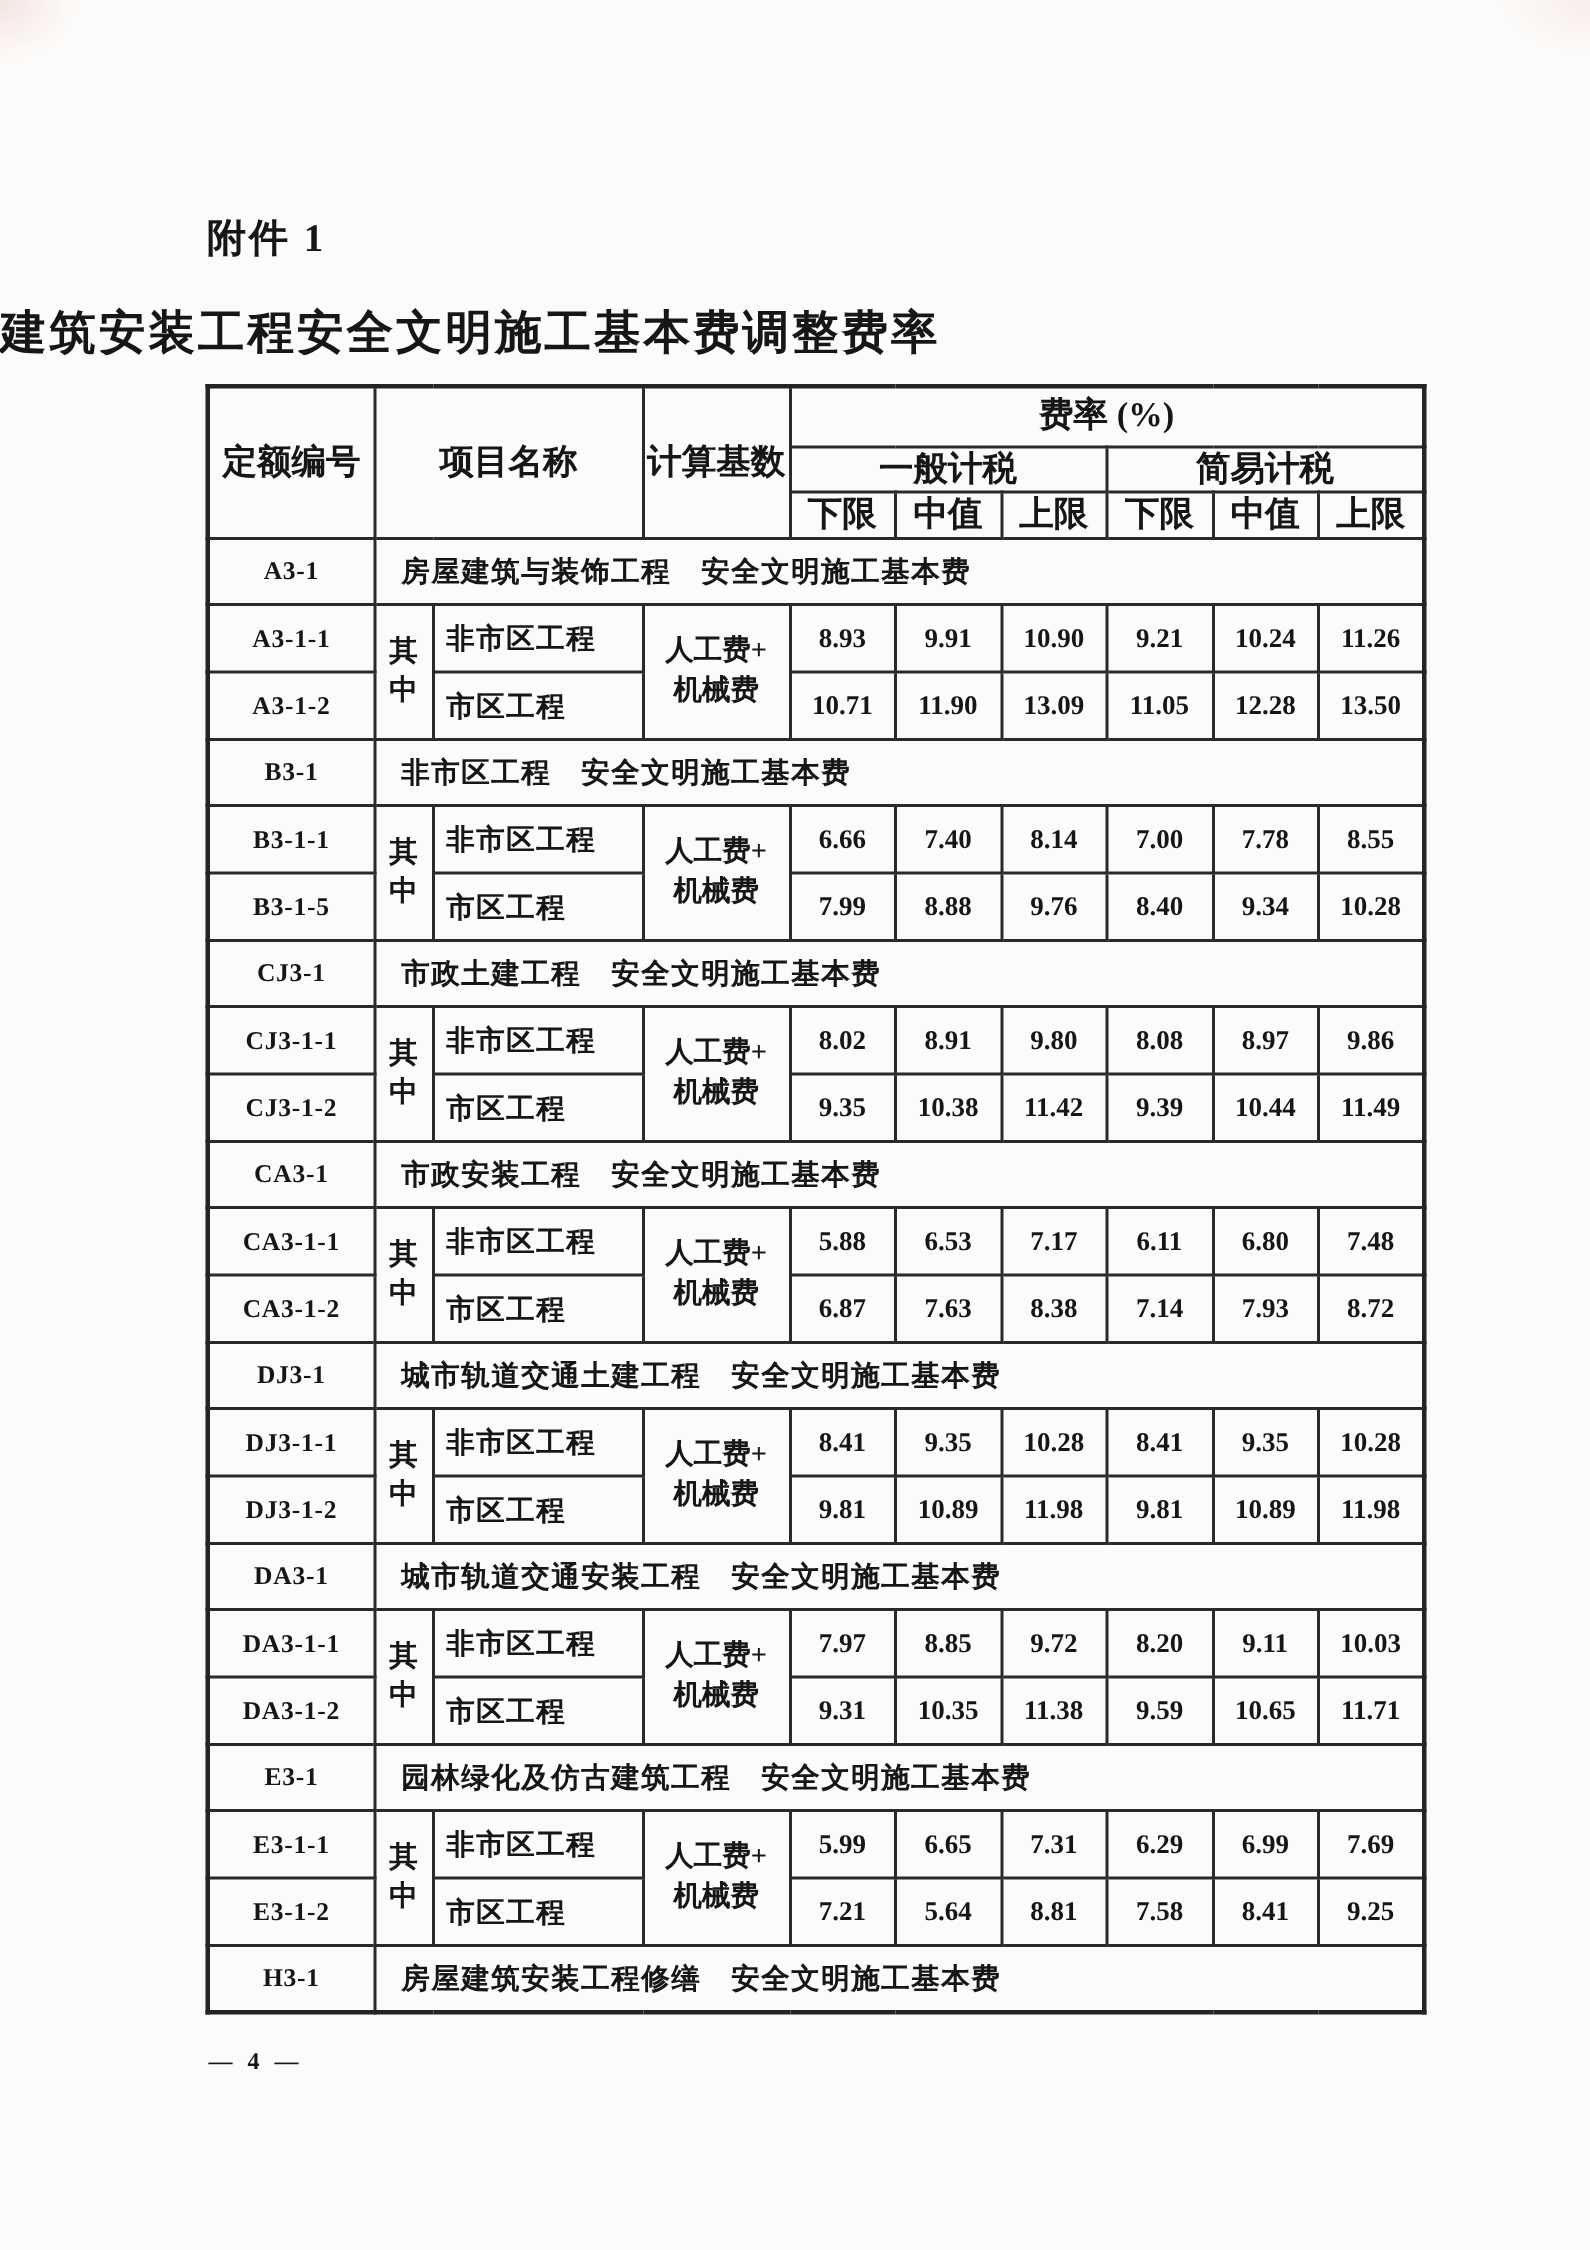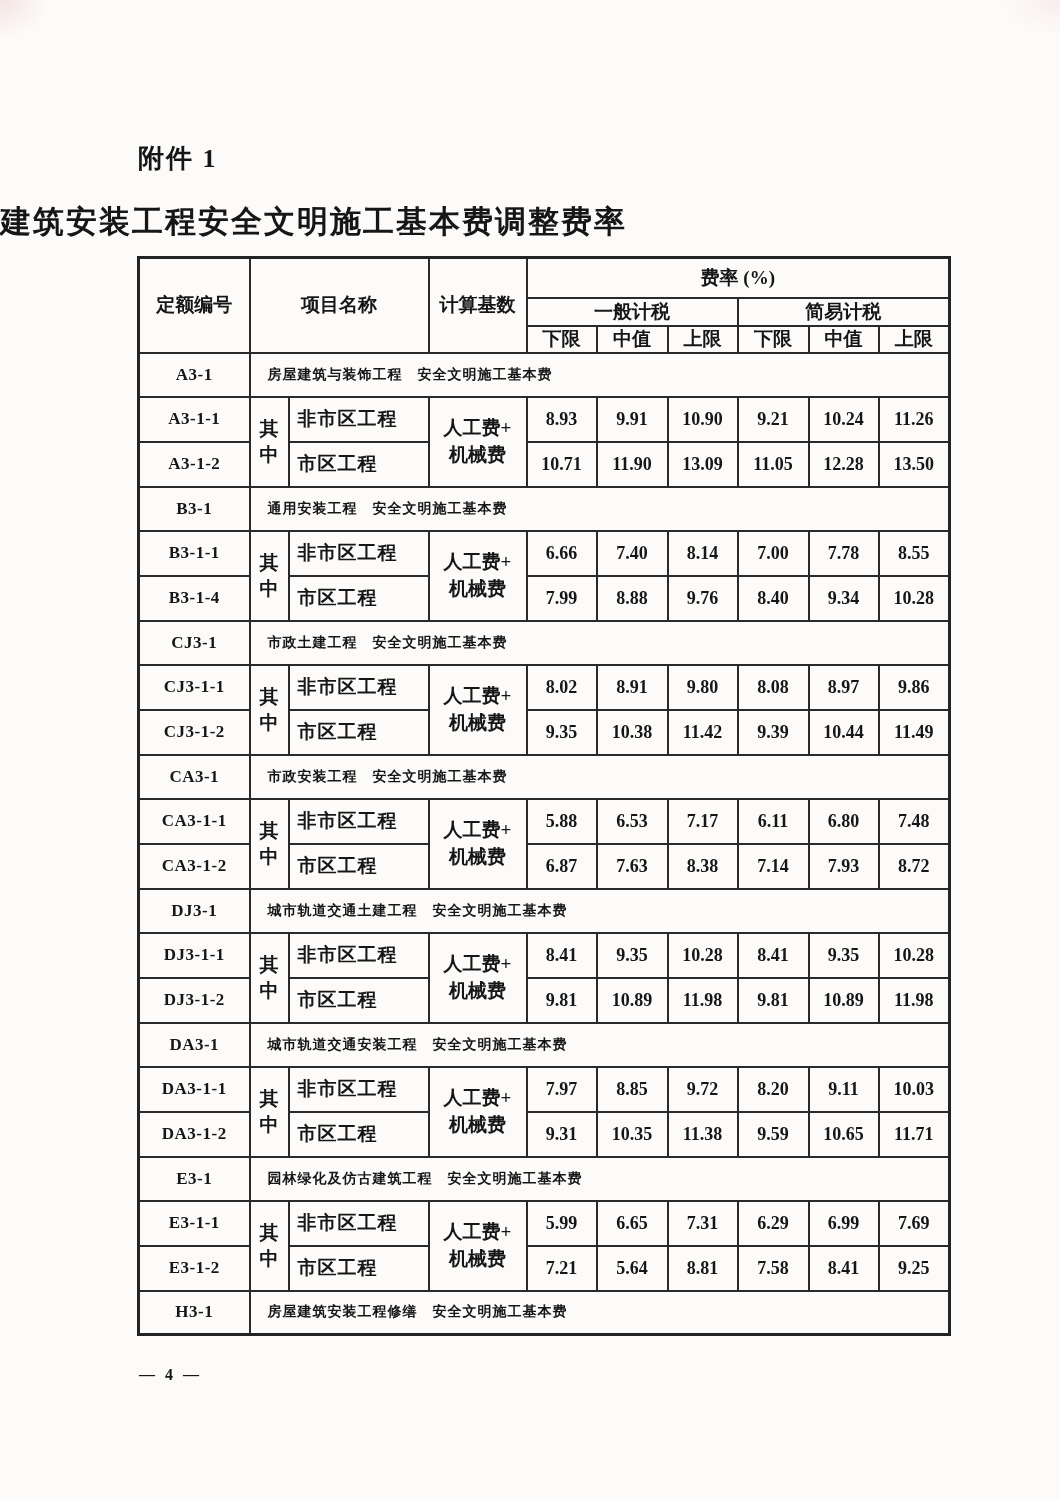--- a/index.html
+++ b/index.html
@@ -28,30 +28,30 @@
     table-layout:fixed;
     border:3px solid #242424;
   }
   .fee-table td,.fee-table th{
     border:2px solid #2a2a2a;
     text-align:center;vertical-align:middle;
     padding:0;
     font-weight:bold;
     overflow:hidden;
   }
-  .fee-table thead th{font-size:19px;line-height:1.25;}
+  .fee-table thead th{font-size:23px;line-height:1.25;}
   tr.hrow1{height:40px;}
   tr.hrow2{height:28px;}
   tr.hrow3{height:27px;}
   tr.section-row{height:44px;}
   tr.data-row{height:45px;}
   td.code-cell{font-size:17px;letter-spacing:0.5px;margin-left:36px;}
   td.section-title-cell{
     text-align:left;padding-left:17px;
-    font-size:14px;letter-spacing:1px;
+    font-size:19px;letter-spacing:1px;
   }
   td.zhong-cell{font-size:19px;line-height:1.35;}
   td.name-cell{
     text-align:left;padding-left:8px;
     font-size:19px;letter-spacing:1px;
   }
   td.base-cell{font-size:19px;line-height:1.4;}
   td.value-cell{font-size:18px;}
   .page-number{
     position:absolute;left:139px;top:1366px;
@@ -130,36 +130,36 @@
           <td class="name-cell">市区工程</td>
           <td class="value-cell">10.71</td>
           <td class="value-cell">11.90</td>
           <td class="value-cell">13.09</td>
           <td class="value-cell">11.05</td>
           <td class="value-cell">12.28</td>
           <td class="value-cell">13.50</td>
         </tr>
         <tr class="section-row">
           <td class="code-cell">B3-1</td>
-          <td class="section-title-cell" colspan="9">通用安装工程　安全文明施工基本费</td>
+          <td class="section-title-cell" colspan="9">非市区工程　安全文明施工基本费</td>
         </tr>
         <tr class="data-row">
           <td class="code-cell">B3-1-1</td>
           <td class="zhong-cell" rowspan="2">其<br>中</td>
           <td class="name-cell">非市区工程</td>
           <td class="base-cell" rowspan="2">人工费+<br>机械费</td>
           <td class="value-cell">6.66</td>
           <td class="value-cell">7.40</td>
           <td class="value-cell">8.14</td>
           <td class="value-cell">7.00</td>
           <td class="value-cell">7.78</td>
           <td class="value-cell">8.55</td>
         </tr>
         <tr class="data-row">
-          <td class="code-cell">B3-1-4</td>
+          <td class="code-cell">B3-1-5</td>
           <td class="name-cell">市区工程</td>
           <td class="value-cell">7.99</td>
           <td class="value-cell">8.88</td>
           <td class="value-cell">9.76</td>
           <td class="value-cell">8.40</td>
           <td class="value-cell">9.34</td>
           <td class="value-cell">10.28</td>
         </tr>
         <tr class="section-row">
           <td class="code-cell">CJ3-1</td>

